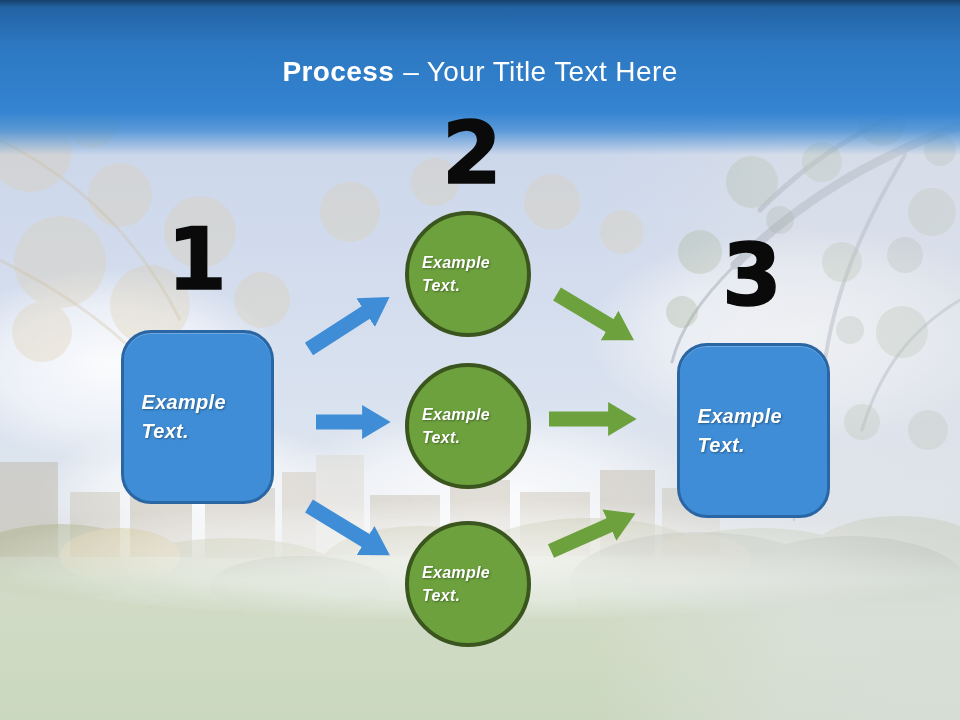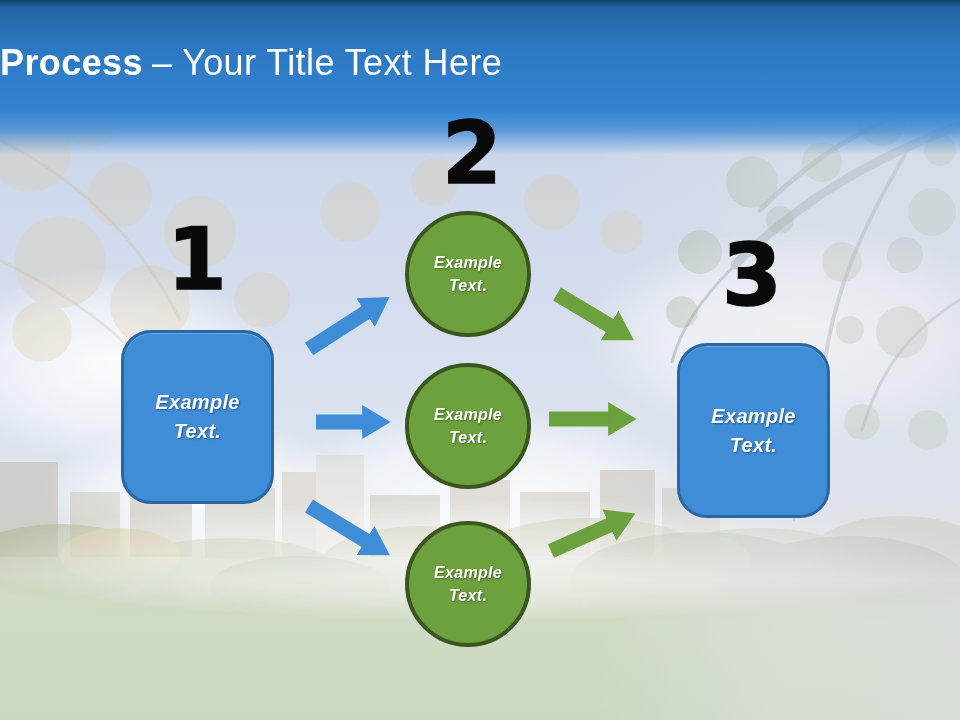--- a/index.html
+++ b/index.html
@@ -17,22 +17,22 @@
   .c4 { left:40px;  top:420px; width:320px; height:150px; }
   .c5 { left:-30px; top:500px; width:1020px; height:120px; opacity:.8; }
   .lawn { position:absolute; left:0; top:552px; width:960px; height:168px;
           background:linear-gradient(180deg, rgba(196,209,182,0) 0%, rgba(196,210,182,.85) 16%, #c6d4b6 42%, #bfd0b0 100%); }
   .wash { background:rgba(245,248,250,0.22); }
   .veil { background:linear-gradient(90deg, rgba(232,233,236,0) 62%, rgba(226,228,232,.45) 82%, rgba(223,226,231,.55) 100%); }
 
   
   .title-bar { position:absolute; left:0; top:0; width:960px; height:155px;
     background:linear-gradient(180deg,#16406b 0%,#2264a4 5%,#2c77c0 28%,#3484d2 72%, rgba(52,132,210,.75) 84%, rgba(52,132,210,0) 100%); }
-  .title-bar h1 { position:absolute; top:42px; width:100%; color:#fff;
-    font-size:36px; font-weight:normal; letter-spacing:.4px; }
+  .title-bar h1 { position:absolute; top:56px; width:100%; text-align:center; color:#fff;
+    font-size:28px; font-weight:normal; letter-spacing:.4px; }
   .t-bold { font-weight:bold; }
   .t-rest { margin-left:9px; font-weight:normal; }
 
   
   .num { position:absolute; width:104px; text-align:center; color:#0a0a0a;
     font-family:"DejaVu Sans", sans-serif; font-weight:bold; font-size:86px; line-height:1;
     -webkit-text-stroke:1.5px #0a0a0a; }
   .num-1 { left:145px; top:216px; }
   .num-2 { left:420px; top:110px; }
   .num-3 { left:700px; top:232px; }
@@ -42,21 +42,21 @@
     display:flex; align-items:center; justify-content:center;
     box-shadow:inset 0 1px 0 rgba(255,255,255,.25); }
   .box-start { left:121px; top:330px; width:153px; height:174px; }
   .box-end   { left:677px; top:343px; width:153px; height:175px; }
   .pcircle { position:absolute; width:126px; height:126px; border-radius:50%;
     background:#6ca13d; border:4px solid #3a551e;
     display:flex; align-items:center; justify-content:center; }
   .circ-1 { left:405px; top:211px; }
   .circ-2 { left:405px; top:363px; }
   .circ-3 { left:405px; top:521px; }
-  .lbl { font-style:italic; font-weight:bold; color:#fff; text-align:center; line-height:1.45;
+  .lbl { font-style:italic; font-weight:bold; color:#fff; line-height:1.45;
     text-shadow:1px 1px 2px rgba(0,0,0,.35); letter-spacing:.3px; }
   .pbox .lbl { font-size:20px; width:112px; }
   .pcircle .lbl { font-size:16px; width:92px; }
 
   .arrows { position:absolute; inset:0; pointer-events:none; }
 </style>
 </head>
 <body>
 
 <div class="slide">

